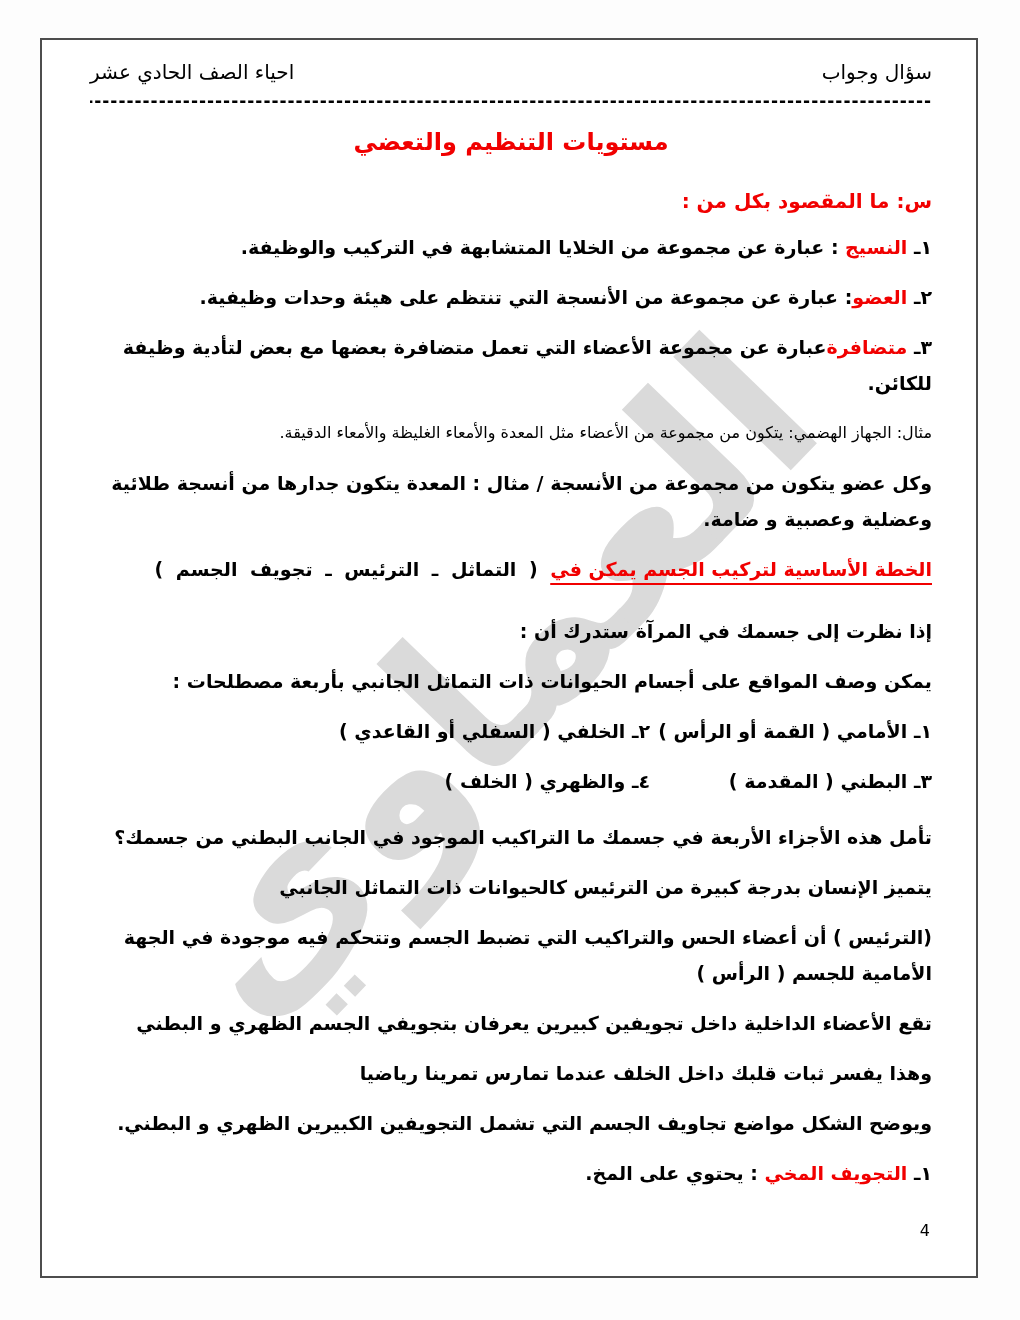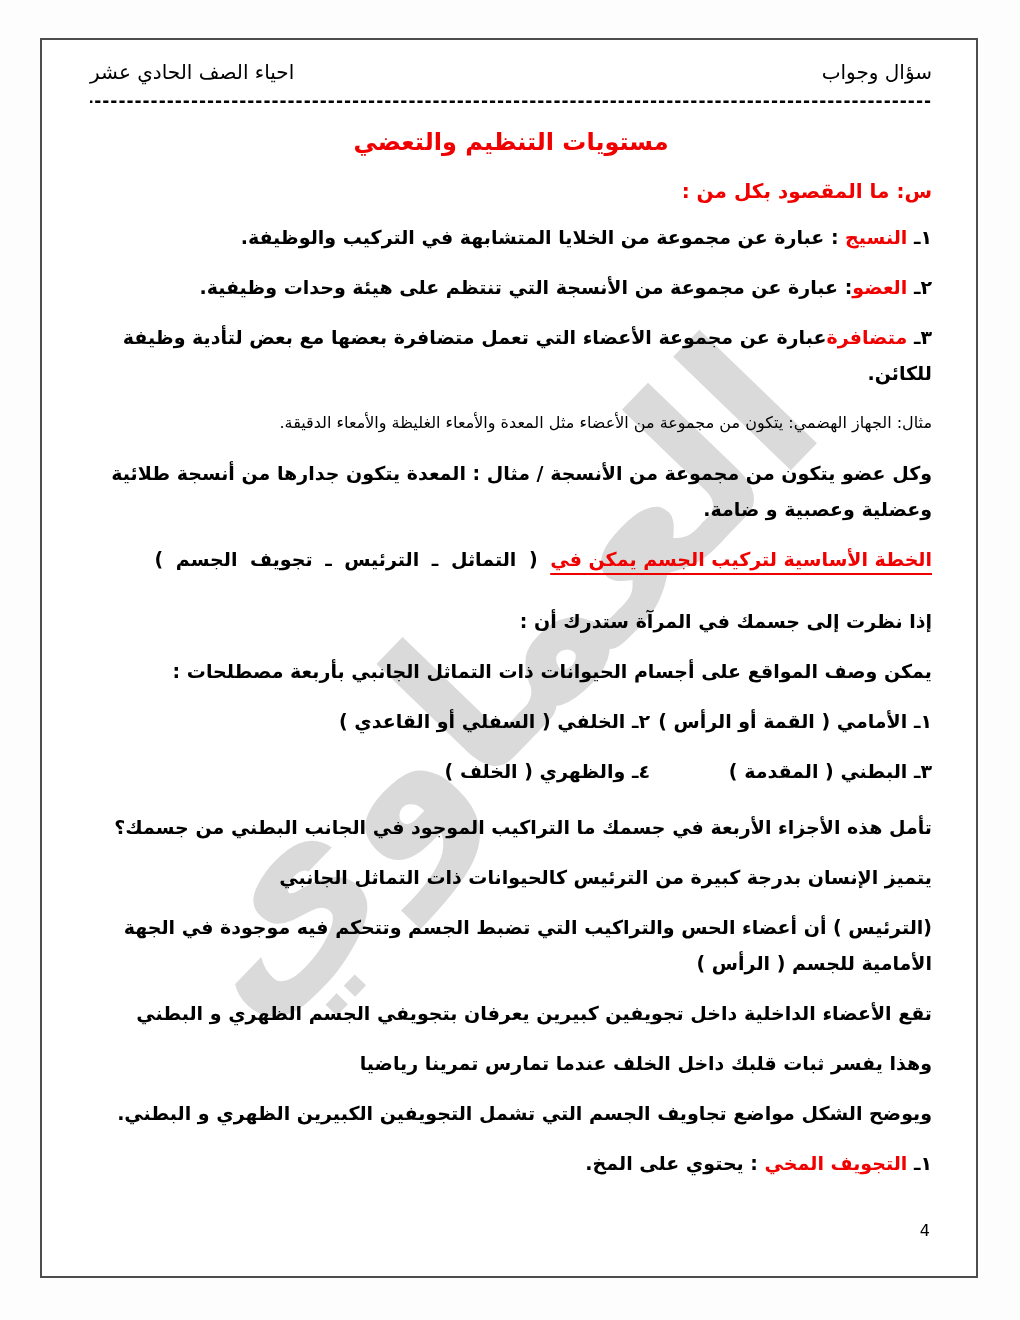--- a/index.html
+++ b/index.html
@@ -72,21 +72,21 @@
   .title {
     margin-top: 10px;
     text-align: center;
     color: var(--red);
     font-size: 24px;
     font-weight: bold;
     line-height: 40px;
   }
   p { margin: 0; }
   .q-heading {
-    margin-top: 16px;
+    margin-top: 26px;
     color: var(--red);
     font-size: 20px;
     font-weight: bold;
     line-height: 27px;
   }
   .para, .def, .terms-row {
     margin-top: 14px;
     font-size: 19px;
     font-weight: bold;
     line-height: 36px;

